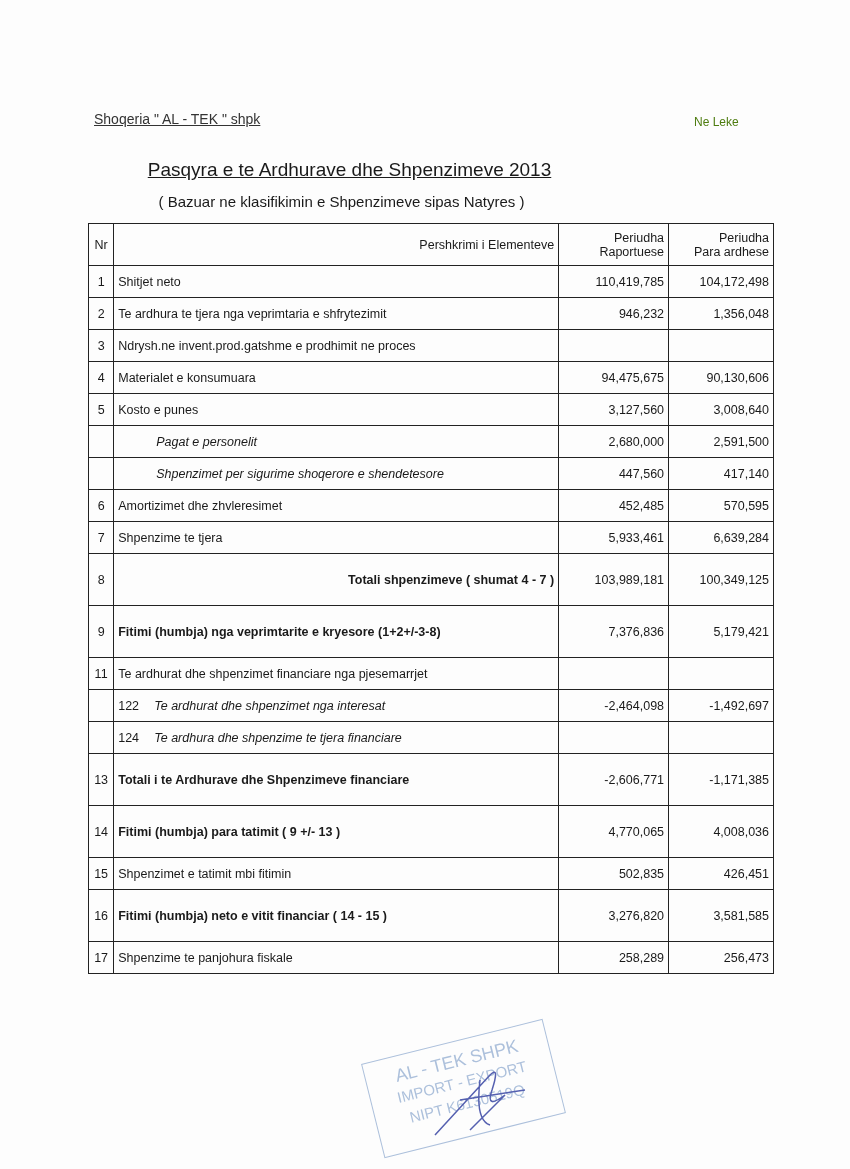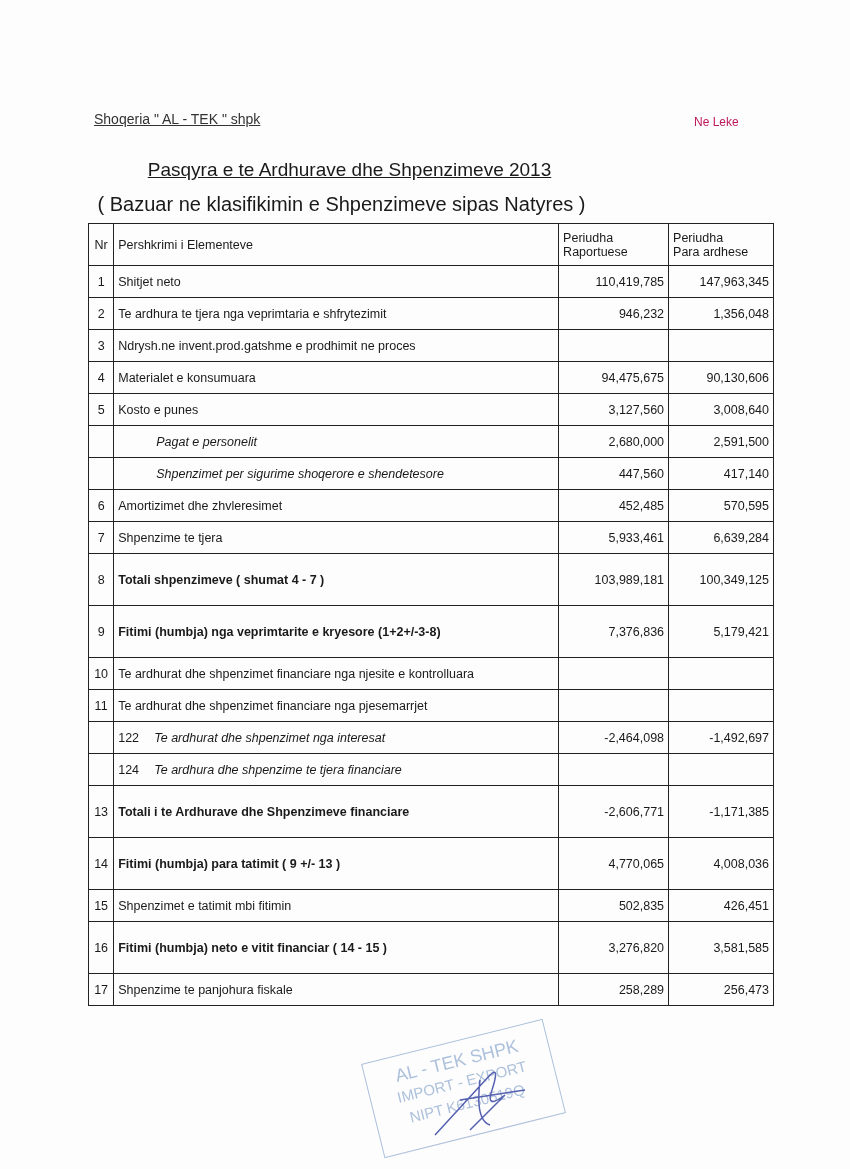--- a/index.html
+++ b/index.html
@@ -1,32 +1,32 @@
 <!DOCTYPE html>
 <html><head>
 <meta charset="utf-8">
 <style>
   html, body { margin:0; padding:0; background:#fdfdfd; }
   body { width:850px; height:1169px; position:relative; overflow:hidden;
          font-family:"Liberation Sans", sans-serif; color:#1a1a1a; }
   .company { position:absolute; left:94px; top:111px; font-size:14px; text-decoration:underline; color:#333; }
-  .currency { position:absolute; left:694px; top:115px; font-size:12px; color:#be185d; }
+  .currency { position:absolute; left:694px; top:115px; font-size:12px; color:#4d7c0f; }
   .title { position:absolute; left:0; width:699px; top:159px; text-align:center; font-size:19px; }
   .title span { text-decoration:underline; }
-  .subtitle { position:absolute; left:0; width:683px; top:193px; text-align:center; font-size:20px; }
+  .subtitle { position:absolute; left:0; width:683px; top:193px; text-align:center; font-size:15px; }
   table { position:absolute; left:88px; top:223px; width:686px; border-collapse:collapse; font-size:12.5px; }
   td, th { border:1px solid #222; padding:0 4px; }
   th { font-weight:normal; font-size:12.5px; }
   .c-nr { width:20px; text-align:center; padding:0 2px; }
   .c-desc { width:432px; }
   .c-v1 { width:100px; text-align:right; }
   .c-v2 { width:95px; text-align:right; }
   .bold { font-weight:bold; }
   .italic { font-style:italic; }
-  .center { text-align:left; }
+  .center { text-align:right; }
   .indent { padding-left:42px; }
   .sub { padding-left:4px; }
   .subcode { display:inline-block; width:36px; font-style:normal; }
   .stamp { position:absolute; left:370px; top:1040px; width:185px; height:95px; border:1.5px solid #9fb6d6;
            transform:rotate(-14deg); color:#9fb6d6; font-size:15px; text-align:center; opacity:0.85; }
   .stamp div { line-height:22px; }
   .sig { position:absolute; left:430px; top:1060px; }
 </style>
 </head>
 <body>
@@ -47,21 +47,21 @@
         </th>
     <th class="center">
           <div>Periudha</div>
           <div>Para ardhese</div>
         </th>
   </tr>
   <tr style="height:32px">
         <td class="c-nr">1</td>
         <td>Shitjet neto</td>
         <td class="c-v1">110,419,785</td>
-        <td class="c-v2">147,963,345</td>
+        <td class="c-v2">104,172,498</td>
       </tr>
   <tr style="height:32px">
         <td class="c-nr">2</td>
         <td>Te ardhura te tjera nga veprimtaria e shfrytezimit</td>
         <td class="c-v1">946,232</td>
         <td class="c-v2">1,356,048</td>
       </tr>
   <tr style="height:32px">
         <td class="c-nr">3</td>
         <td>Ndrysh.ne invent.prod.gatshme e prodhimit ne proces</td>
@@ -110,26 +110,20 @@
         <td class="c-v1">103,989,181</td>
         <td class="c-v2">100,349,125</td>
       </tr>
   <tr style="height:52px">
         <td class="c-nr">9</td>
         <td class="bold">Fitimi (humbja) nga veprimtarite e kryesore (1+2+/-3-8)</td>
         <td class="c-v1">7,376,836</td>
         <td class="c-v2">5,179,421</td>
       </tr>
   <tr style="height:32px">
-        <td class="c-nr">10</td>
-        <td>Te ardhurat dhe shpenzimet financiare nga njesite e kontrolluara</td>
-        <td class="c-v1"></td>
-        <td class="c-v2"></td>
-      </tr>
-  <tr style="height:32px">
         <td class="c-nr">11</td>
         <td>Te ardhurat dhe shpenzimet financiare nga pjesemarrjet</td>
         <td class="c-v1"></td>
         <td class="c-v2"></td>
       </tr>
   <tr style="height:32px">
         <td class="c-nr"></td>
         <td class="sub italic"><span class="subcode">122</span><span>Te ardhurat dhe shpenzimet nga interesat</span></td>
         <td class="c-v1">-2,464,098</td>
         <td class="c-v2">-1,492,697</td>

